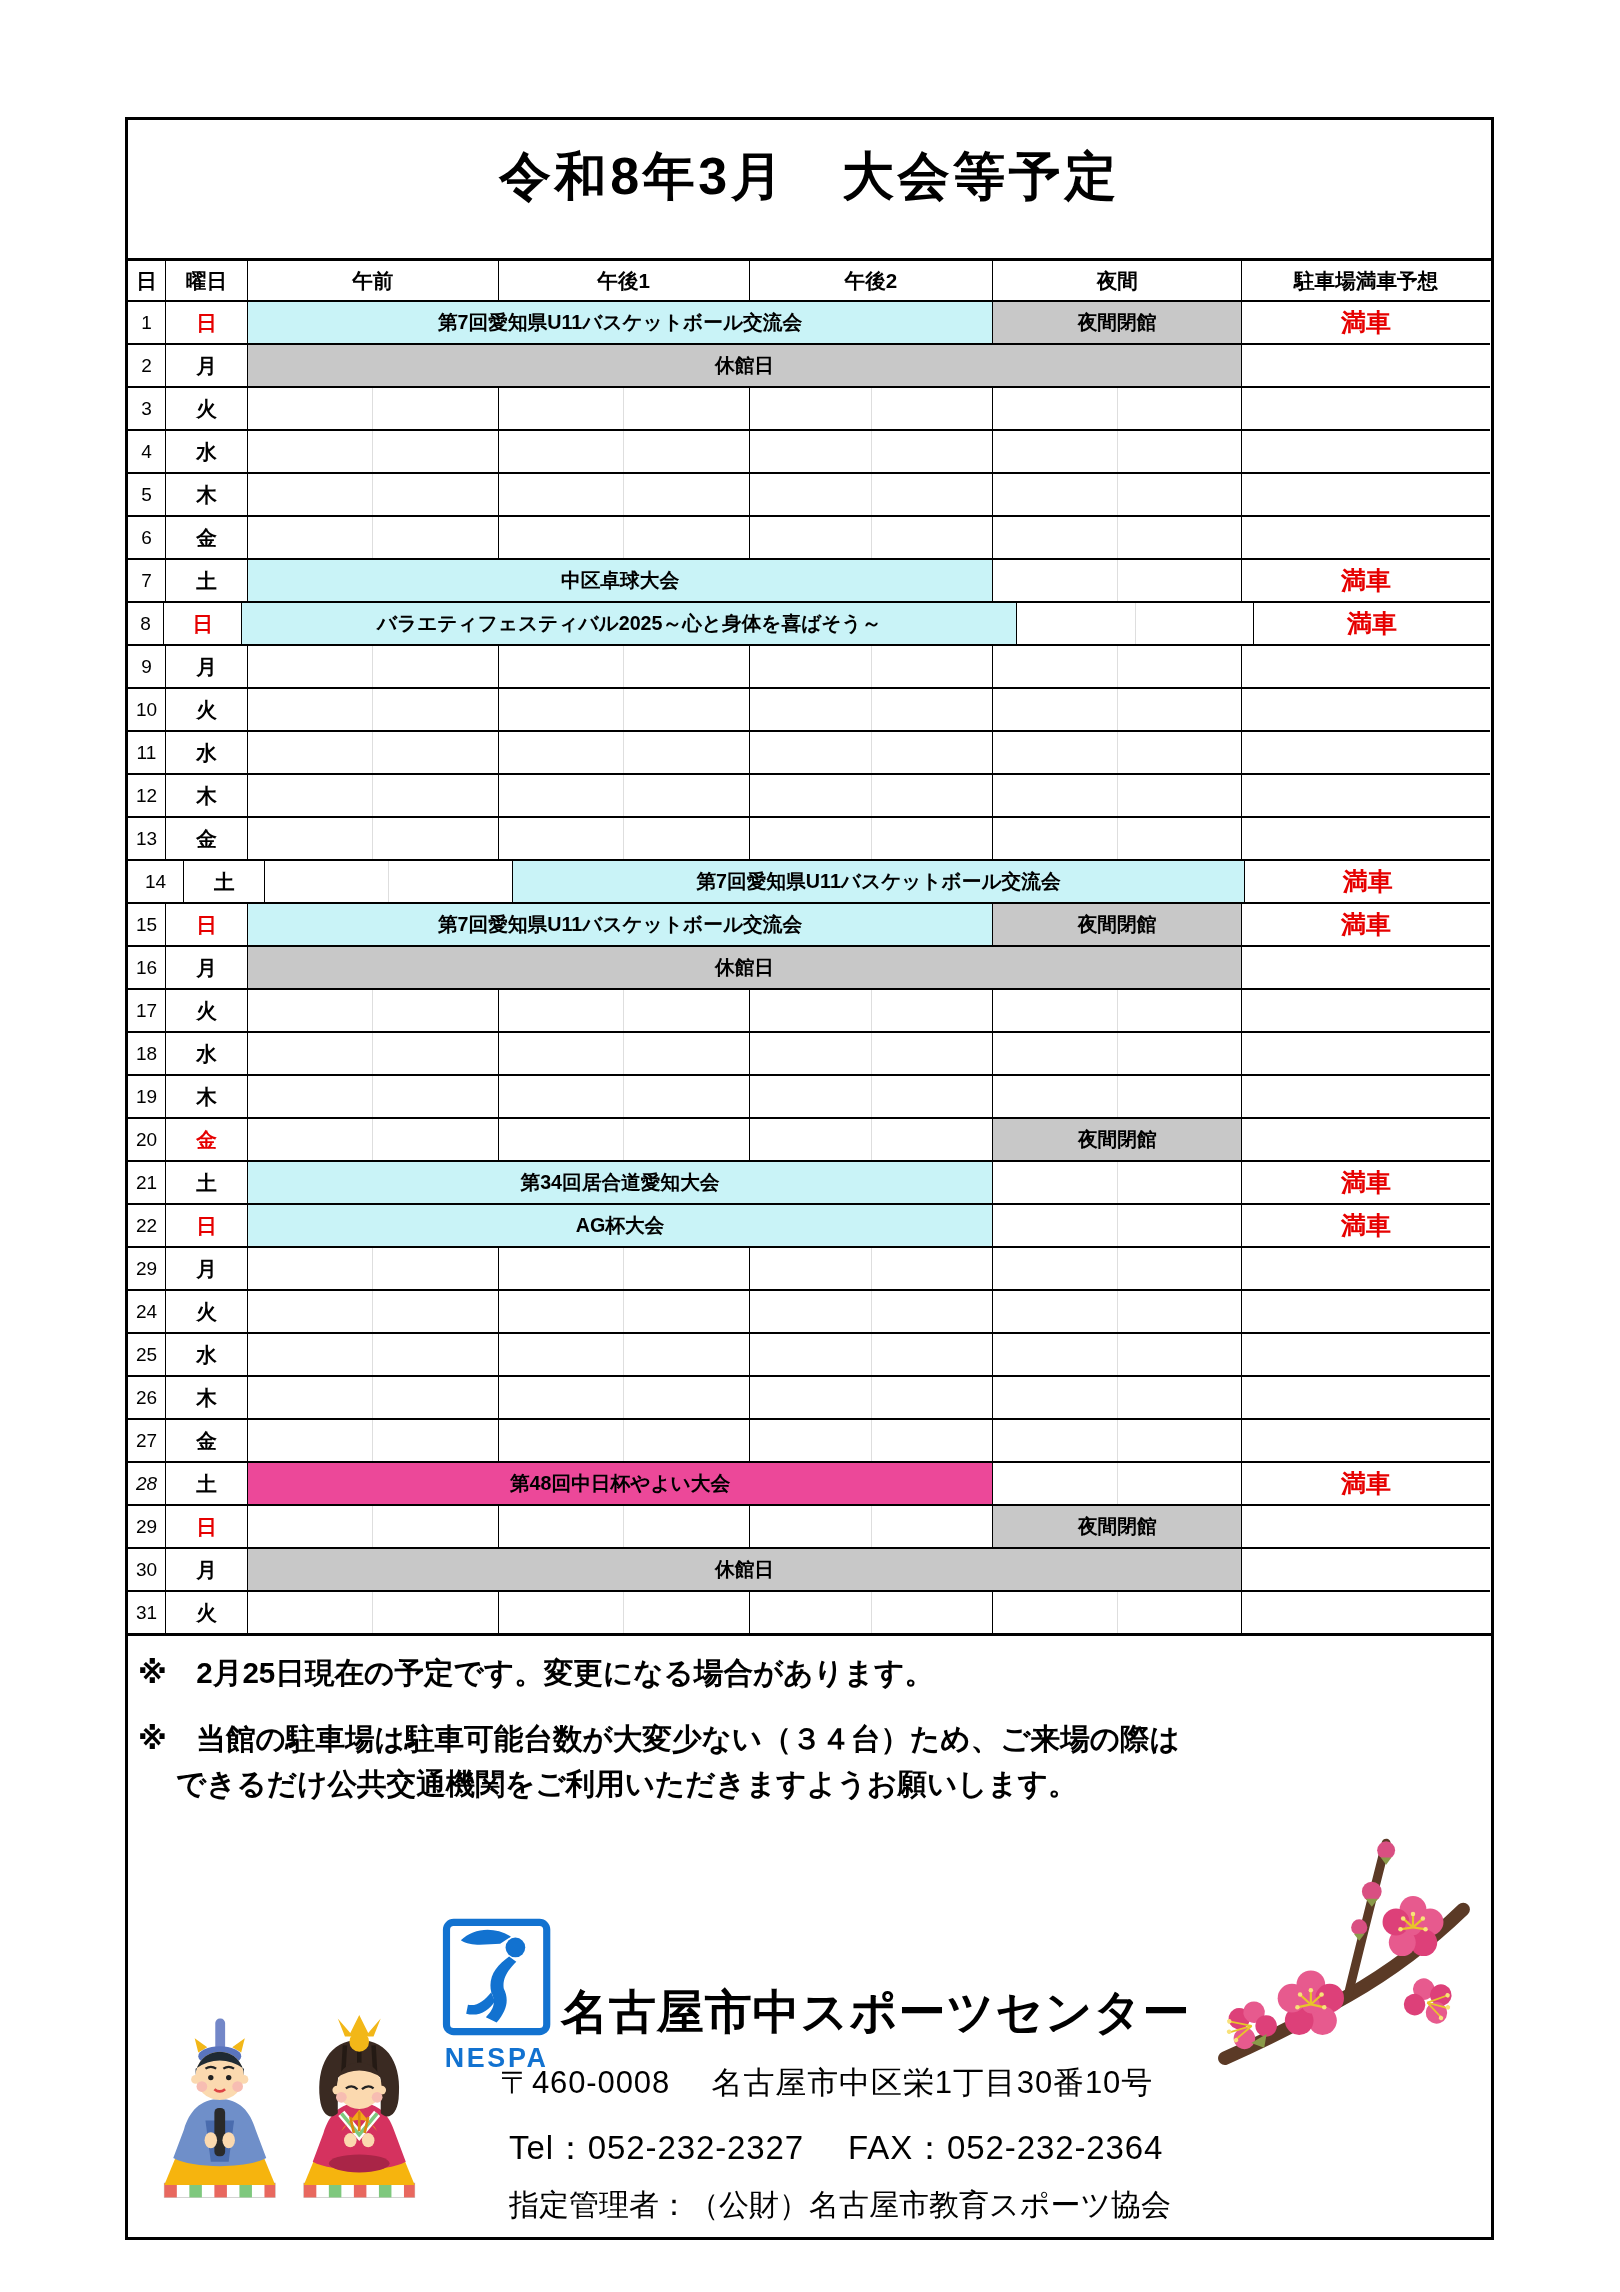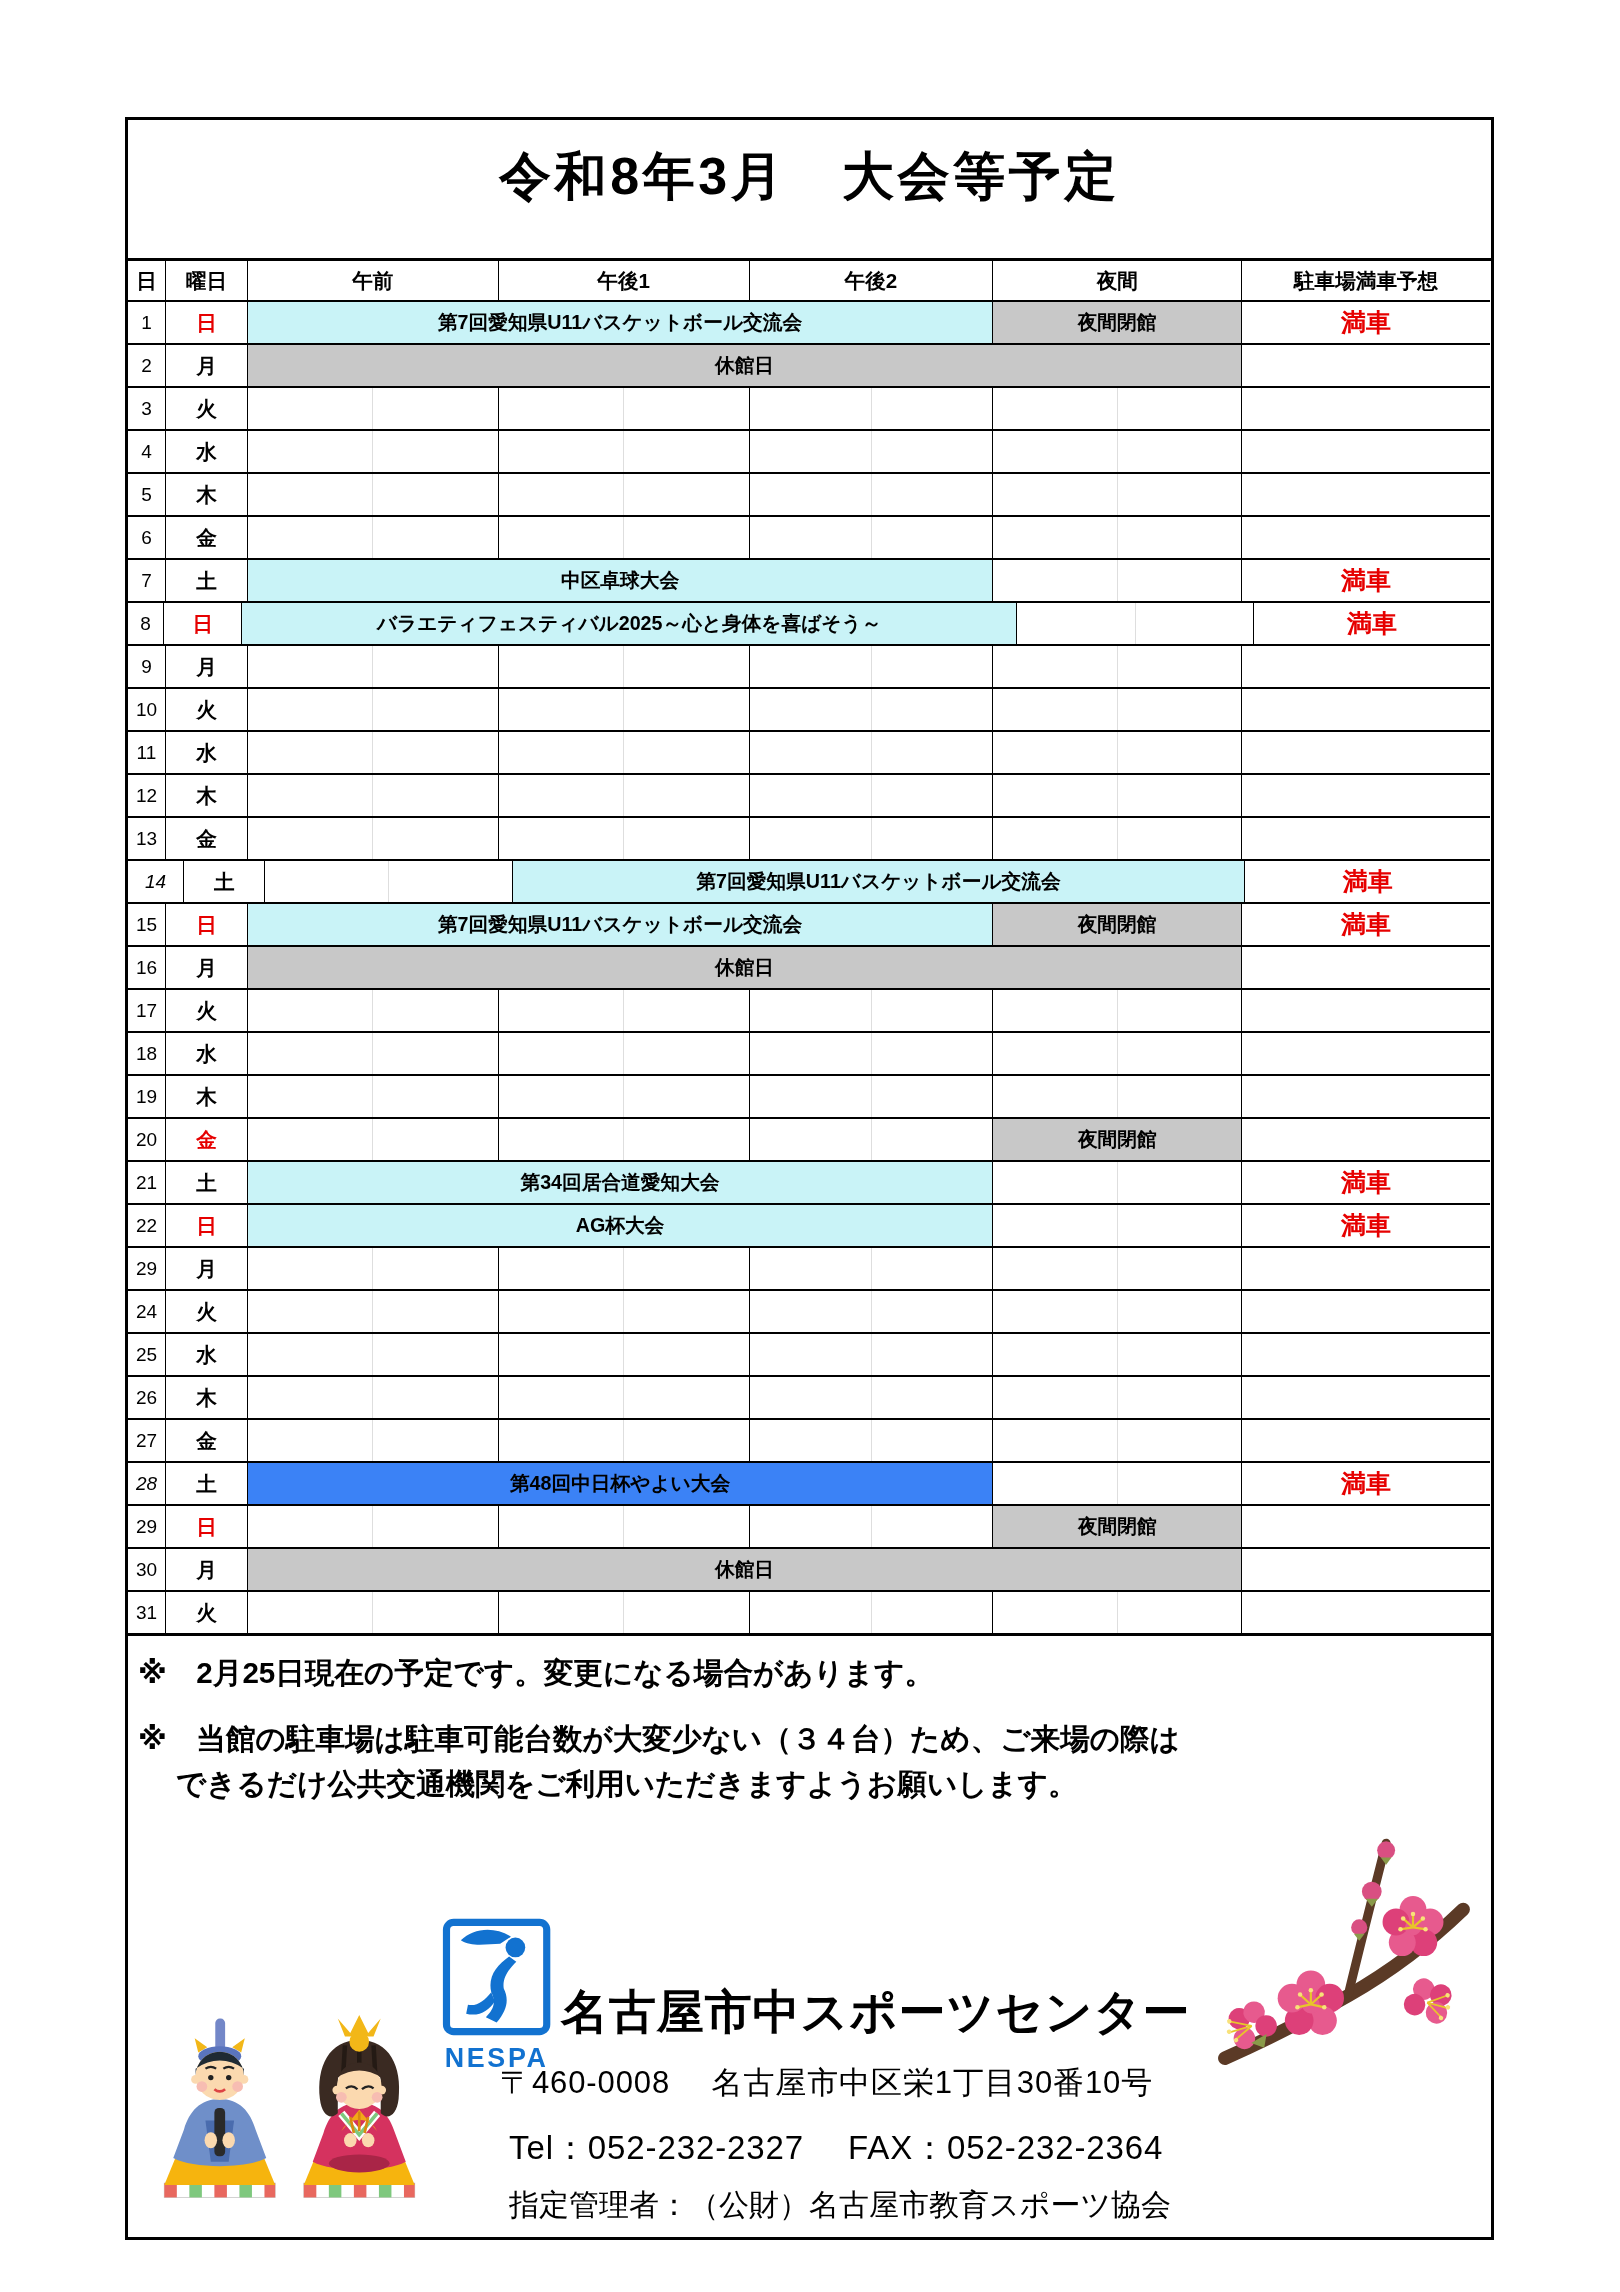--- a/index.html
+++ b/index.html
@@ -155,21 +155,21 @@
       <div class="row body">
         <div class="cell daycell br" style="width: 38px;">13</div>
         <div class="cell weekcell br" style="width: 82px;">金</div>
         <div class="cell emptycell br" style="width: 251px;"></div>
         <div class="cell emptycell br" style="width: 251px;"></div>
         <div class="cell emptycell br" style="width: 244px;"></div>
         <div class="cell emptycell br" style="width: 249px;"></div>
         <div class="cell parkcell" style="width: 248px;"></div>
       </div>
       <div class="row body">
-        <div class="cell daycell br" style="width: 57px; font-style: italic;">14</div>
+        <div class="cell daycell br" style="width: 57px;">14</div>
         <div class="cell weekcell br" style="width: 82px;">土</div>
         <div class="cell emptycell br" style="width: 251px;"></div>
         <div class="cell evcell br" style="width: 743px; background: rgb(201, 243, 247);">第7回愛知県U11バスケットボール交流会</div>
         <div class="cell parkcell" style="width: 248px; color: rgb(230, 0, 0);">満車</div>
       </div>
       <div class="row body">
         <div class="cell daycell br" style="width: 38px;">15</div>
         <div class="cell weekcell br" style="width: 82px; color: rgb(230, 0, 0);">日</div>
         <div class="cell evcell br" style="width: 745px; background: rgb(201, 243, 247);">第7回愛知県U11バスケットボール交流会</div>
         <div class="cell closedcell br" style="width: 249px; background: rgb(200, 200, 200);">夜間閉館</div>
@@ -272,21 +272,21 @@
         <div class="cell weekcell br" style="width: 82px;">金</div>
         <div class="cell emptycell br" style="width: 251px;"></div>
         <div class="cell emptycell br" style="width: 251px;"></div>
         <div class="cell emptycell br" style="width: 244px;"></div>
         <div class="cell emptycell br" style="width: 249px;"></div>
         <div class="cell parkcell" style="width: 248px;"></div>
       </div>
       <div class="row body">
         <div class="cell daycell br" style="width: 38px; font-style: italic;">28</div>
         <div class="cell weekcell br" style="width: 82px;">土</div>
-        <div class="cell evcell br" style="width: 745px; background: #3b82f6;">第48回中日杯やよい大会</div>
+        <div class="cell evcell br" style="width: 745px; background: #ec4899;">第48回中日杯やよい大会</div>
         <div class="cell emptycell br" style="width: 249px;"></div>
         <div class="cell parkcell" style="width: 248px; color: rgb(230, 0, 0);">満車</div>
       </div>
       <div class="row body">
         <div class="cell daycell br" style="width: 38px;">29</div>
         <div class="cell weekcell br" style="width: 82px; color: rgb(230, 0, 0);">日</div>
         <div class="cell emptycell br" style="width: 251px;"></div>
         <div class="cell emptycell br" style="width: 251px;"></div>
         <div class="cell emptycell br" style="width: 244px;"></div>
         <div class="cell closedcell br" style="width: 249px; background: rgb(200, 200, 200);">夜間閉館</div>

